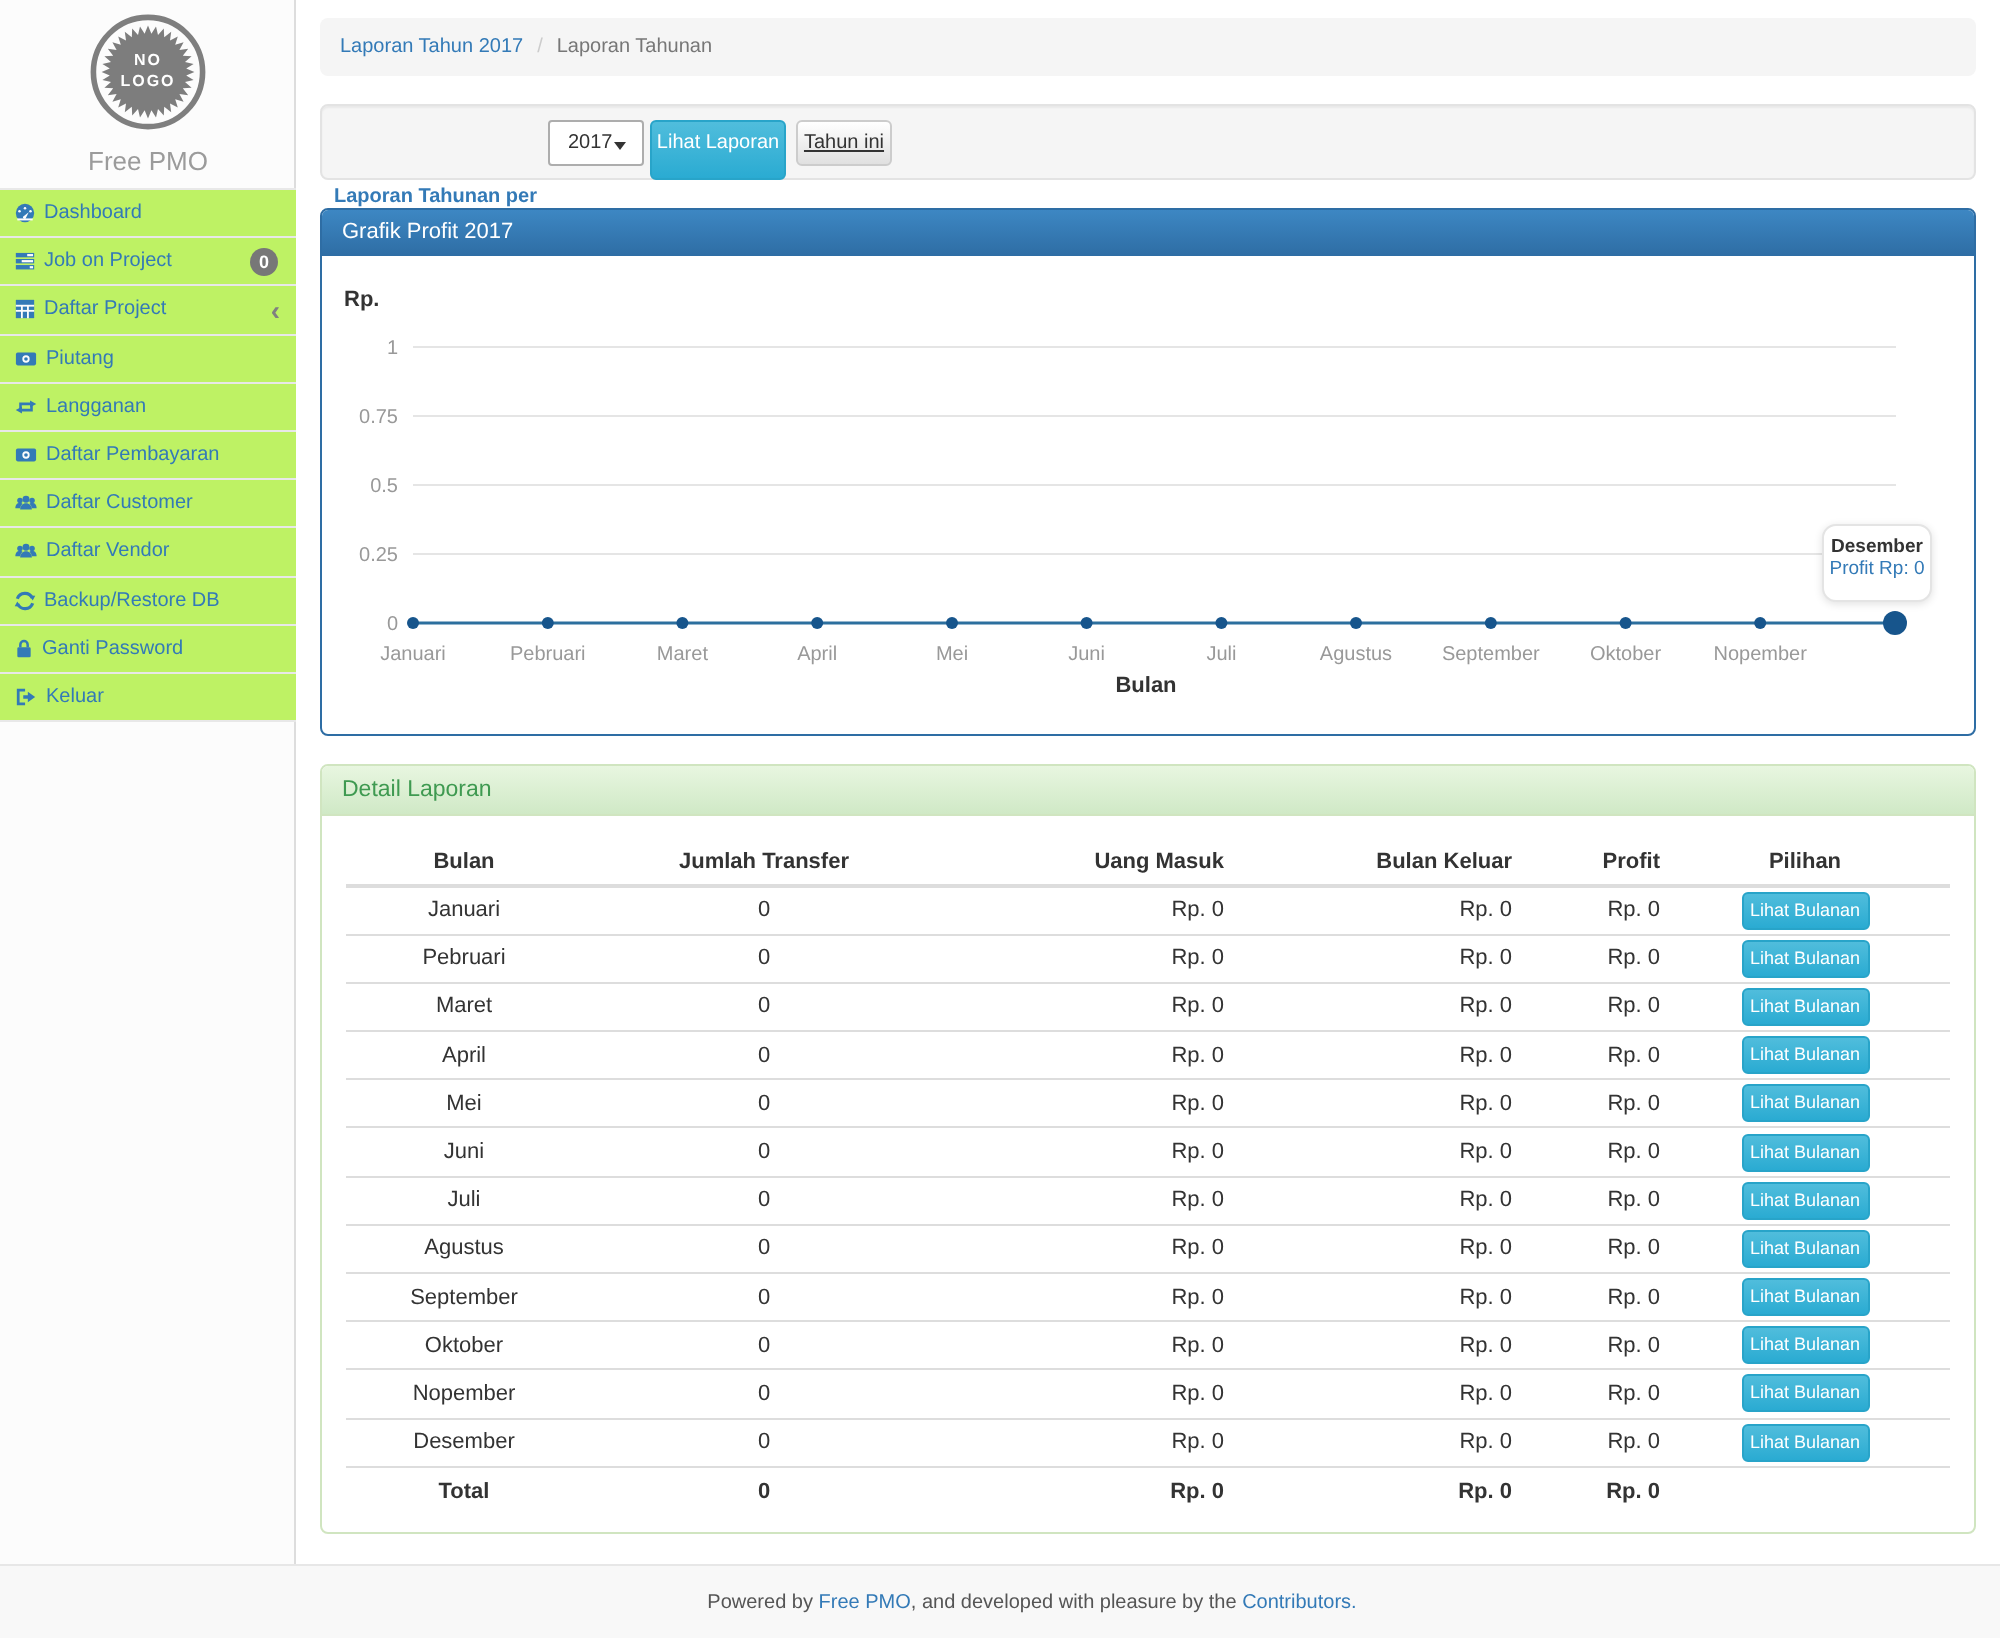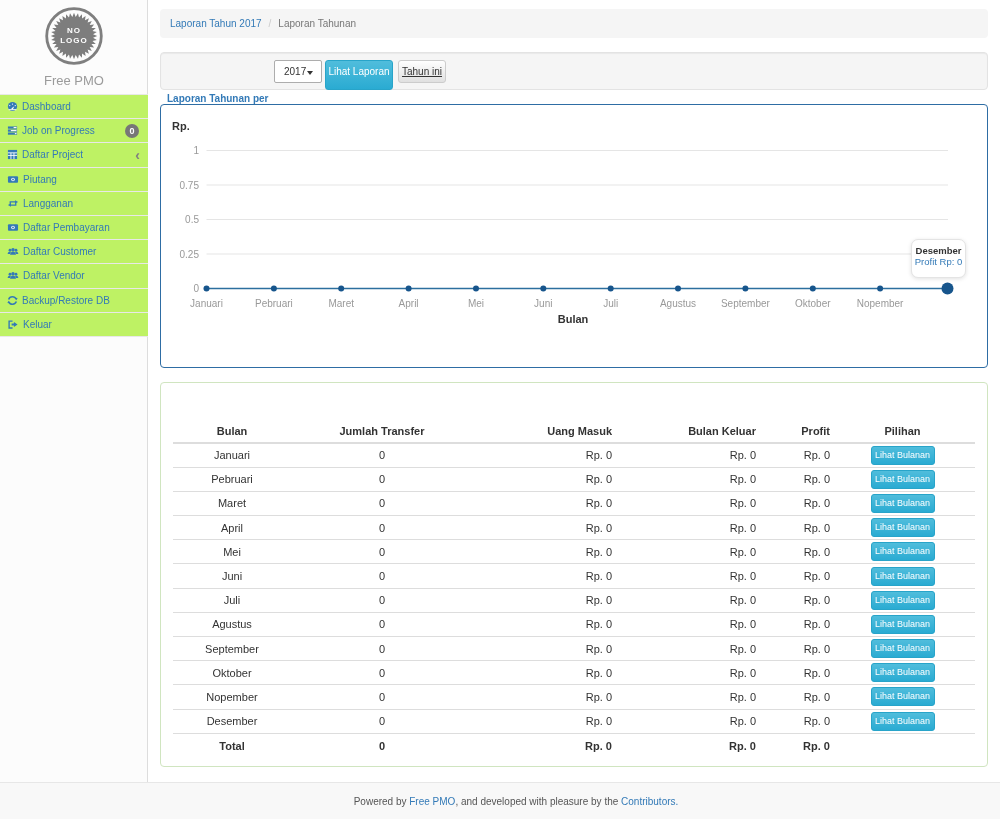--- a/index.html
+++ b/index.html
@@ -79,21 +79,21 @@
             <rect x="1" y="1.6" width="10" height="2.4"></rect>
             <rect x="1" y="4.9" width="10" height="2.4"></rect>
             <rect x="1" y="8.2" width="10" height="2.4"></rect>
           </g>
           <g fill="#fcfcfc">
             <rect x="7.2" y="2.2" width="3.2" height="1.2"></rect>
             <rect x="4.2" y="5.5" width="6.2" height="1.2"></rect>
             <rect x="8.6" y="8.8" width="1.8" height="1.2"></rect>
           </g>
         </svg>
-        <span class="txt">Job on Progress</span>
+        <span class="txt">Job on Project</span>
         <span class="badge0">0</span>
       </li>
 <li>
         <svg width="11" height="11" viewBox="0 0 12 12">
           <path fill="#337ab7" d="M1 1h10v10H1z"></path>
           <g stroke="#fcfcfc" stroke-width="1">
             <line x1="1" y1="4.2" x2="11" y2="4.2"></line>
             <line x1="1" y1="7" x2="11" y2="7"></line>
             <line x1="4.3" y1="4.2" x2="4.3" y2="11"></line>
             <line x1="7.6" y1="4.2" x2="7.6" y2="11"></line>
@@ -156,39 +156,47 @@
         <span class="txt">Daftar Vendor</span>
       </li>
 <li>
         <svg width="11" height="11" viewBox="0 0 12 12">
           <path fill="none" stroke="#337ab7" stroke-width="1.7" d="M10.2 7.2A4.4 4.4 0 0 1 2 7.5M1.8 4.8A4.4 4.4 0 0 1 10 4.5"></path>
           <path fill="#337ab7" d="M11.6 3.2L8.5 3l1.7 2.7zM.4 8.8L3.5 9 1.8 6.3z"></path>
         </svg>
         <span class="txt">Backup/Restore DB</span>
       </li>
 <li>
+        <svg width="10" height="11" viewBox="0 0 12 12">
+          <rect x="2" y="5" width="8" height="6" rx=".8" fill="#337ab7"></rect>
+          <path fill="none" stroke="#337ab7" stroke-width="1.5" d="M3.8 5V3.4a2.2 2.2 0 0 1 4.4 0V5"></path>
+        </svg>
+        <span class="txt">Ganti Password</span>
+      </li>
+<li>
         <svg width="12" height="11" viewBox="0 0 12 12">
           <path fill="#337ab7" d="M1 1.5h4.5V3H2.5v6h3v1.5H1z"></path>
           <path fill="#337ab7" d="M7 3.2L11 6 7 8.8V7H4.5V5H7z"></path>
         </svg>
         <span class="txt">Keluar</span>
       </li>
     </ul>
 </div>
 
 <div id="crumb"><a>Laporan Tahun 2017</a><span class="sep">/</span>Laporan Tahunan</div>
 
 <div id="well">
   <span class="lbl">Laporan Tahunan per</span>
   <div id="sel">2017<span class="arr"></span></div>
   <span class="btn btn-info" id="btnLihat">Lihat Laporan</span>
   <span class="btn btn-default" id="btnTahun">Tahun ini</span>
 </div>
 
 <div class="panel" id="panel1">
+  <div class="hd">Grafik Profit 2017</div>
   <div id="chartbox">
     <svg width="826" height="239" viewBox="0 0 826 239">
       <text x="11" y="25" font-size="11" font-weight="bold" fill="#333">Rp.</text>
       <g stroke="#e5e5e5" stroke-width="1">
         <line x1="45.5" y1="45.5" x2="787" y2="45.5"></line>
         <line x1="45.5" y1="80" x2="787" y2="80"></line>
         <line x1="45.5" y1="114.5" x2="787" y2="114.5"></line>
         <line x1="45.5" y1="149" x2="787" y2="149"></line>
       </g>
       <g font-size="10" fill="#999" text-anchor="end">
@@ -229,20 +237,21 @@
       <text x="412" y="218" font-size="11" font-weight="bold" fill="#333" text-anchor="middle">Bulan</text>
     </svg>
     <div id="tip">
         <div class="t1">Desember</div>
         <div class="t2">Profit Rp: 0</div>
       </div>
   </div>
 </div>
 
 <div class="panel" id="panel2">
+  <div class="hd">Detail Laporan</div>
   <table id="tbl">
     <colgroup>
         <col style="width:118px">
         <col style="width:182px">
         <col style="width:139px">
         <col style="width:144px">
         <col style="width:74px">
         <col>
       </colgroup>
     <thead>

